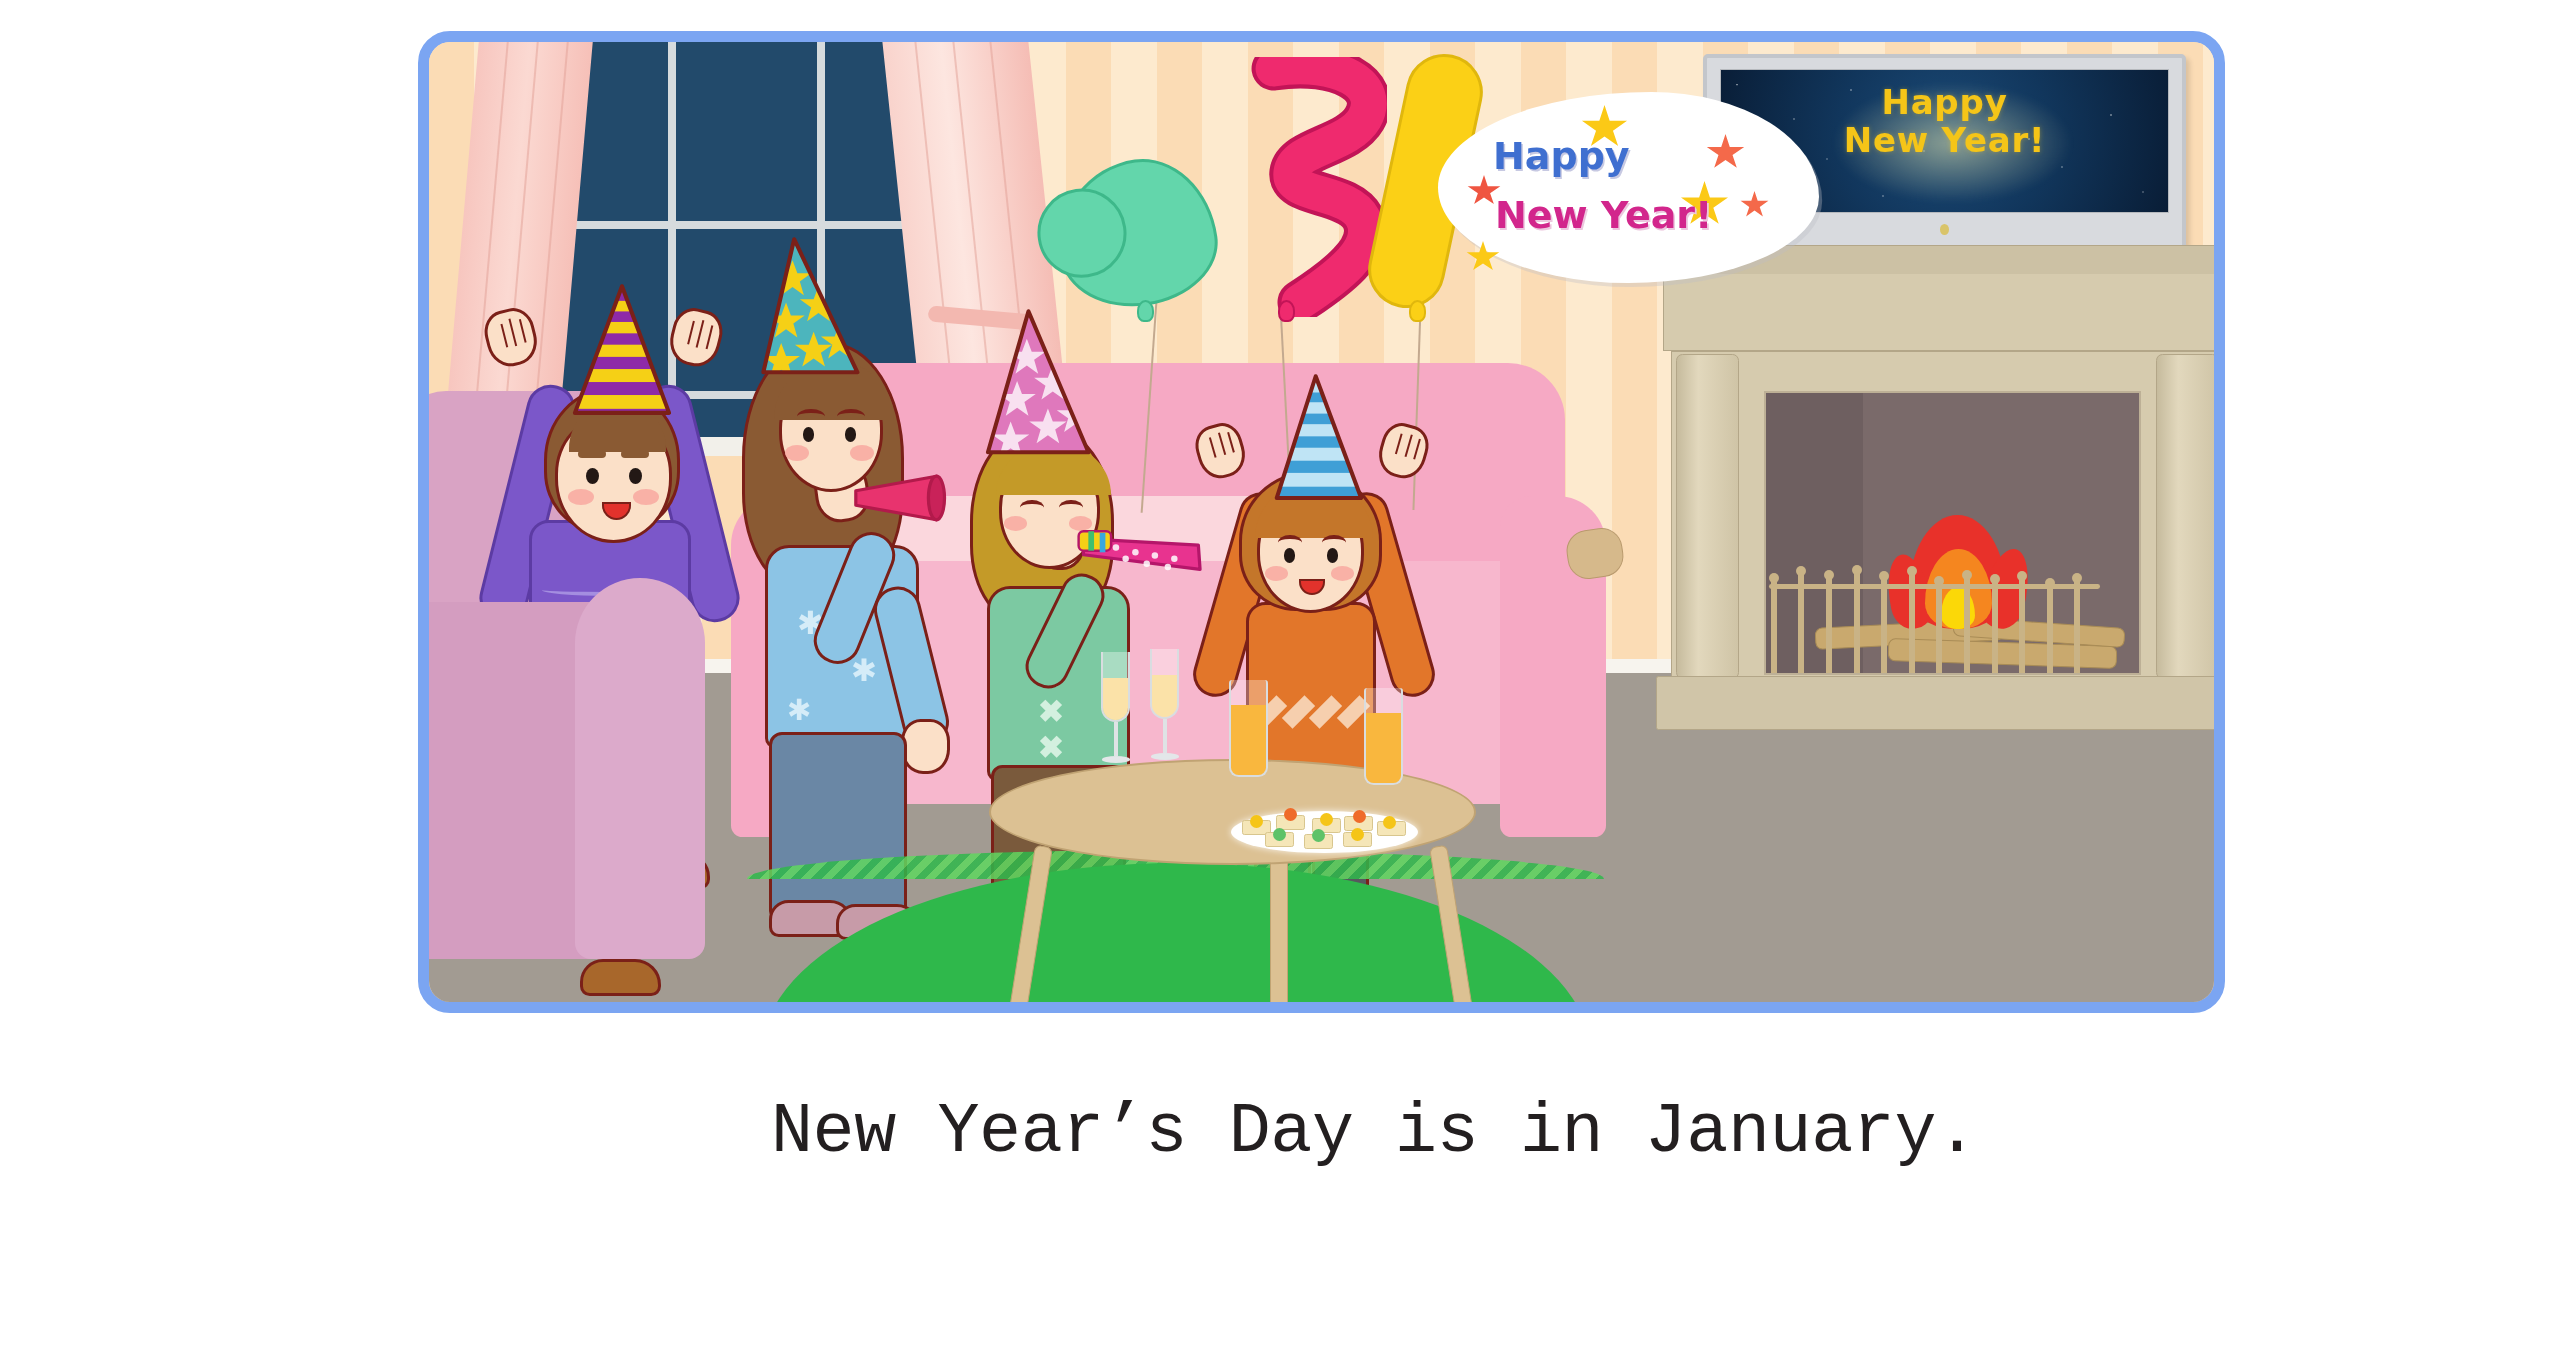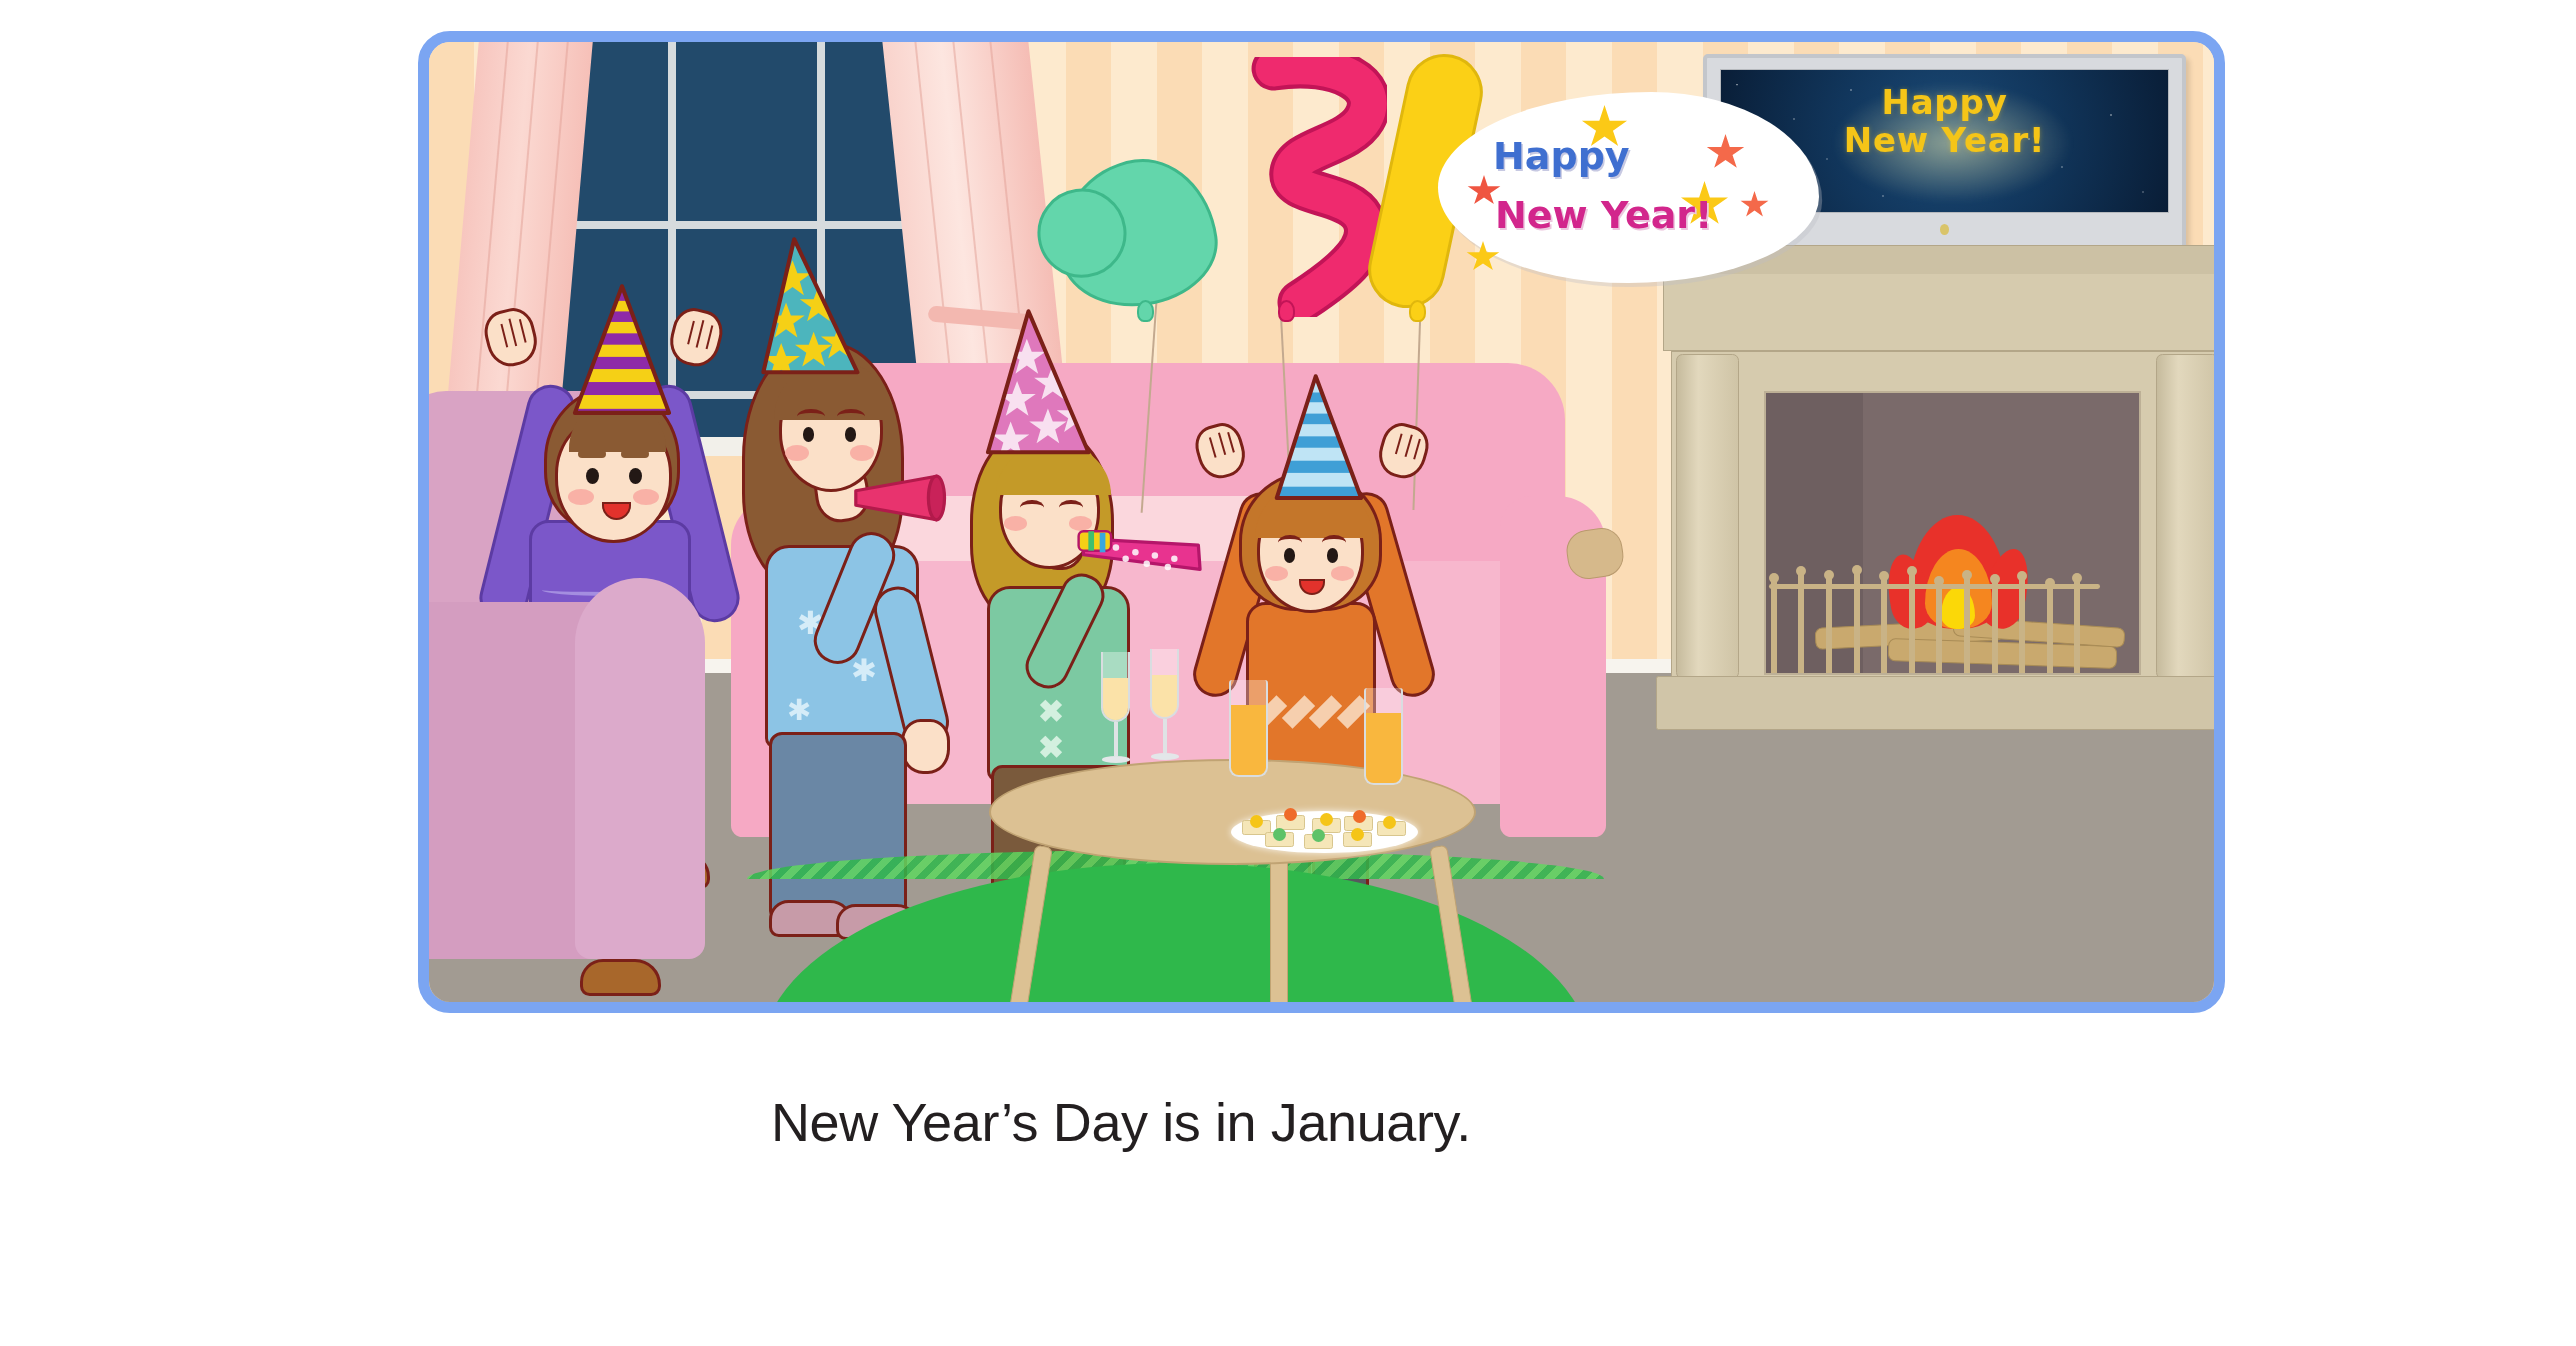--- a/index.html
+++ b/index.html
@@ -600,22 +600,22 @@
   }
 
   
   #caption {
     position: absolute;
     left: 0; right: 0;
     top: 1088px;
     text-align: center;
   }
   .caption-line {
-    font-family: Liberation Sans, sans-serif;
-    font-size: 54px;
+    font-family: Liberation Mono, monospace;
+    font-size: 70px;
     color: #231f20;
     line-height: 1.28;
     letter-spacing: -0.4px;
     display: block;
     text-align: left;
     padding-left: 771px;
   }
 </style>
 </head>
 <body>

